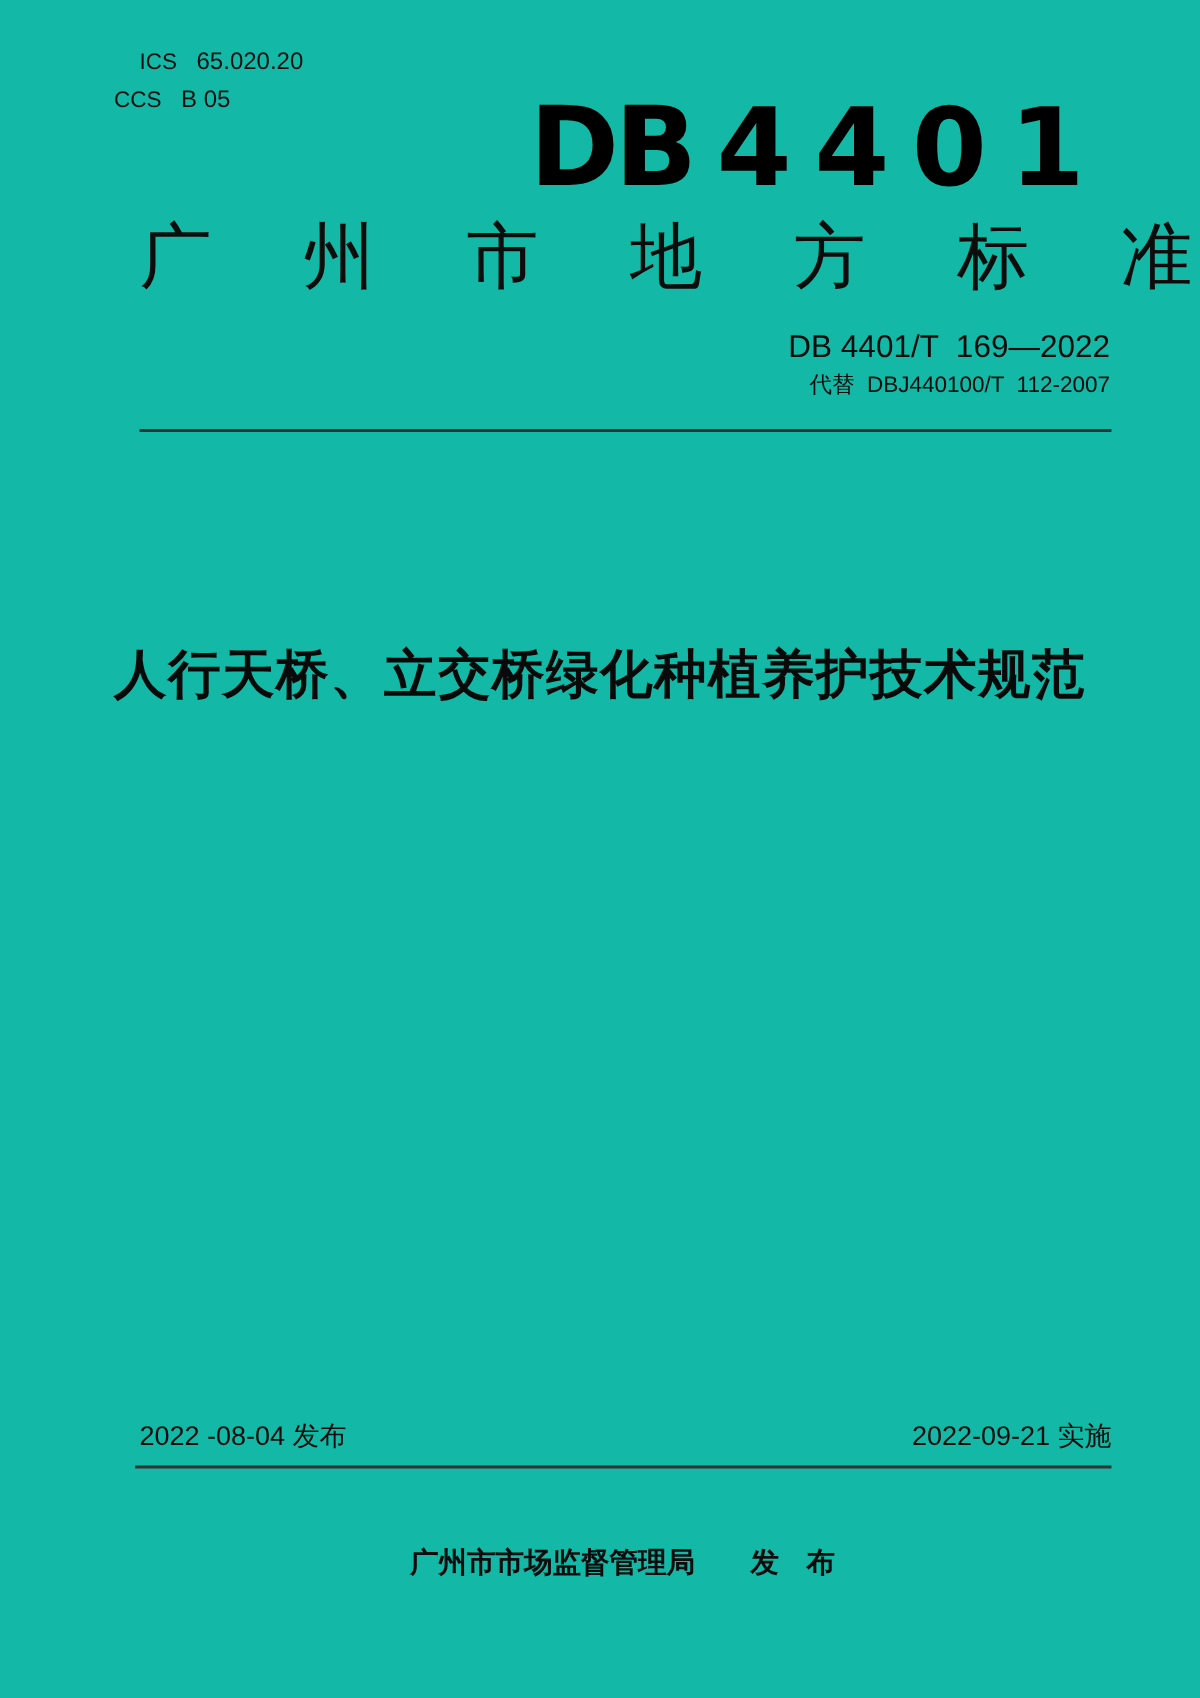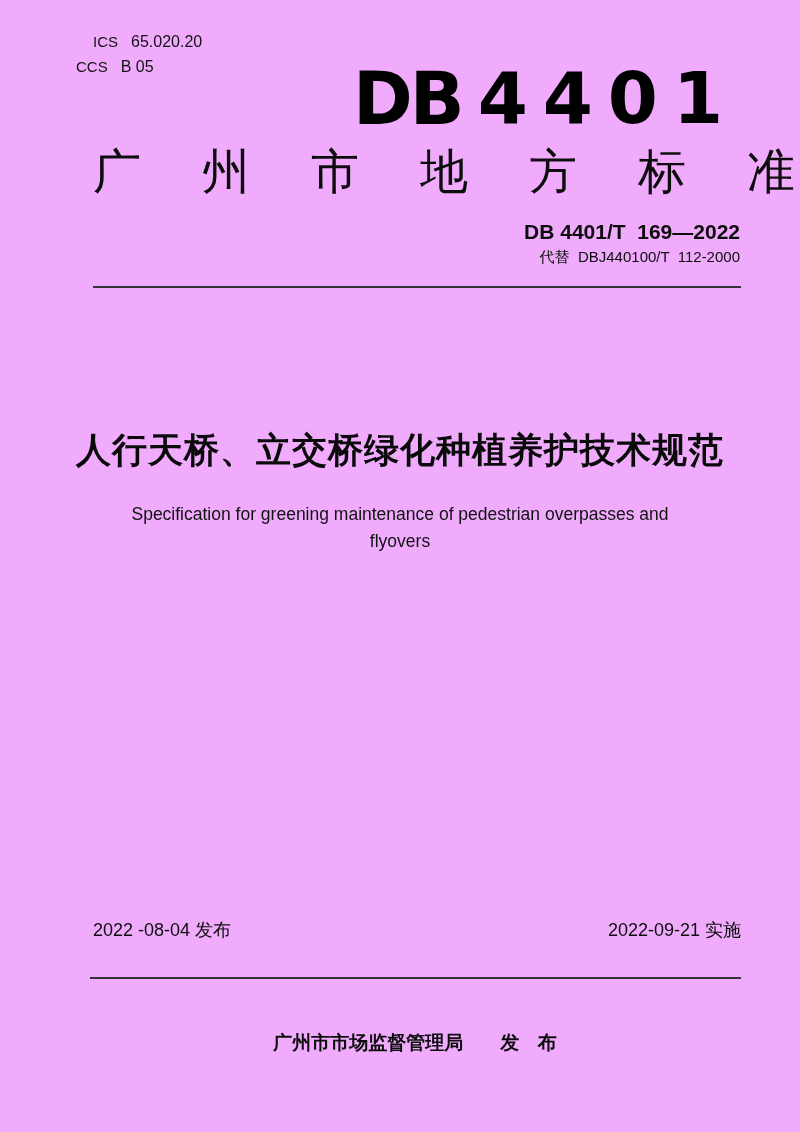--- a/index.html
+++ b/index.html
@@ -5,21 +5,21 @@
   html, body {
     margin: 0;
     padding: 0;
     background: #ffffff;
   }
   #page {
     position: relative;
     width: 800px;
     height: 1132px;
     margin: 0 auto;
-    background: #f0abfc;
+    background: #14b8a6;
     color: #111111;
     font-family: "Liberation Sans", "DejaVu Sans", sans-serif;
     overflow: hidden;
   }
   .pre { white-space: pre; }
 
   
   #ics-row {
     position: absolute;
     left: 93px;
@@ -79,21 +79,20 @@
 
   
   #std-number {
     position: absolute;
     right: 60px;
     top: 218px;
     font-size: 21px;
     line-height: 28px;
     text-align: left;
     color: #0d0d0d;
-    font-weight: bold;
   }
   #replaces {
     position: absolute;
     right: 60px;
     top: 247px;
     font-size: 15px;
     line-height: 20px;
     text-align: right;
     color: #0d0d0d;
   }
@@ -129,21 +128,21 @@
     line-height: 27px;
     font-weight: 400;
     color: #111111;
   }
 
   
   #date-row {
     position: absolute;
     left: 93px;
     right: 59px;
-    top: 918px;
+    top: 945px;
     display: flex;
     justify-content: space-between;
     font-size: 18px;
     line-height: 24px;
     color: #0d0d0d;
   }
 
   
   #publisher-row {
     position: absolute;
@@ -175,30 +174,26 @@
   </div>
 
   <div id="logo">
     <span class="logo-prefix">DB</span><span class="logo-number">4401</span>
   </div>
 
   <div id="std-type">广州市地方标准</div>
 
   <div id="std-number" class="pre">DB 4401/T  169—2022</div>
 
-  <div id="replaces" class="pre">代替  DBJ440100/T  112-2000</div>
+  <div id="replaces" class="pre">代替  DBJ440100/T  112-2007</div>
 
   <div id="rule-top" class="rule"></div>
 
   <div id="title-zh">人行天桥、立交桥绿化种植养护技术规范</div>
 
-  <div id="title-en">
-    <div>Specification for greening maintenance of pedestrian overpasses and</div>
-    <div>flyovers</div>
-  </div>
 
   <div id="date-row">
     <span class="pre">2022 -08-04 发布</span>
     <span class="pre">2022-09-21 实施</span>
   </div>
 
   <div id="rule-bottom" class="rule"></div>
 
   <div id="publisher-row">
     <span class="pre">广州市市场监督管理局</span><span class="publish-label pre">发 布</span>

